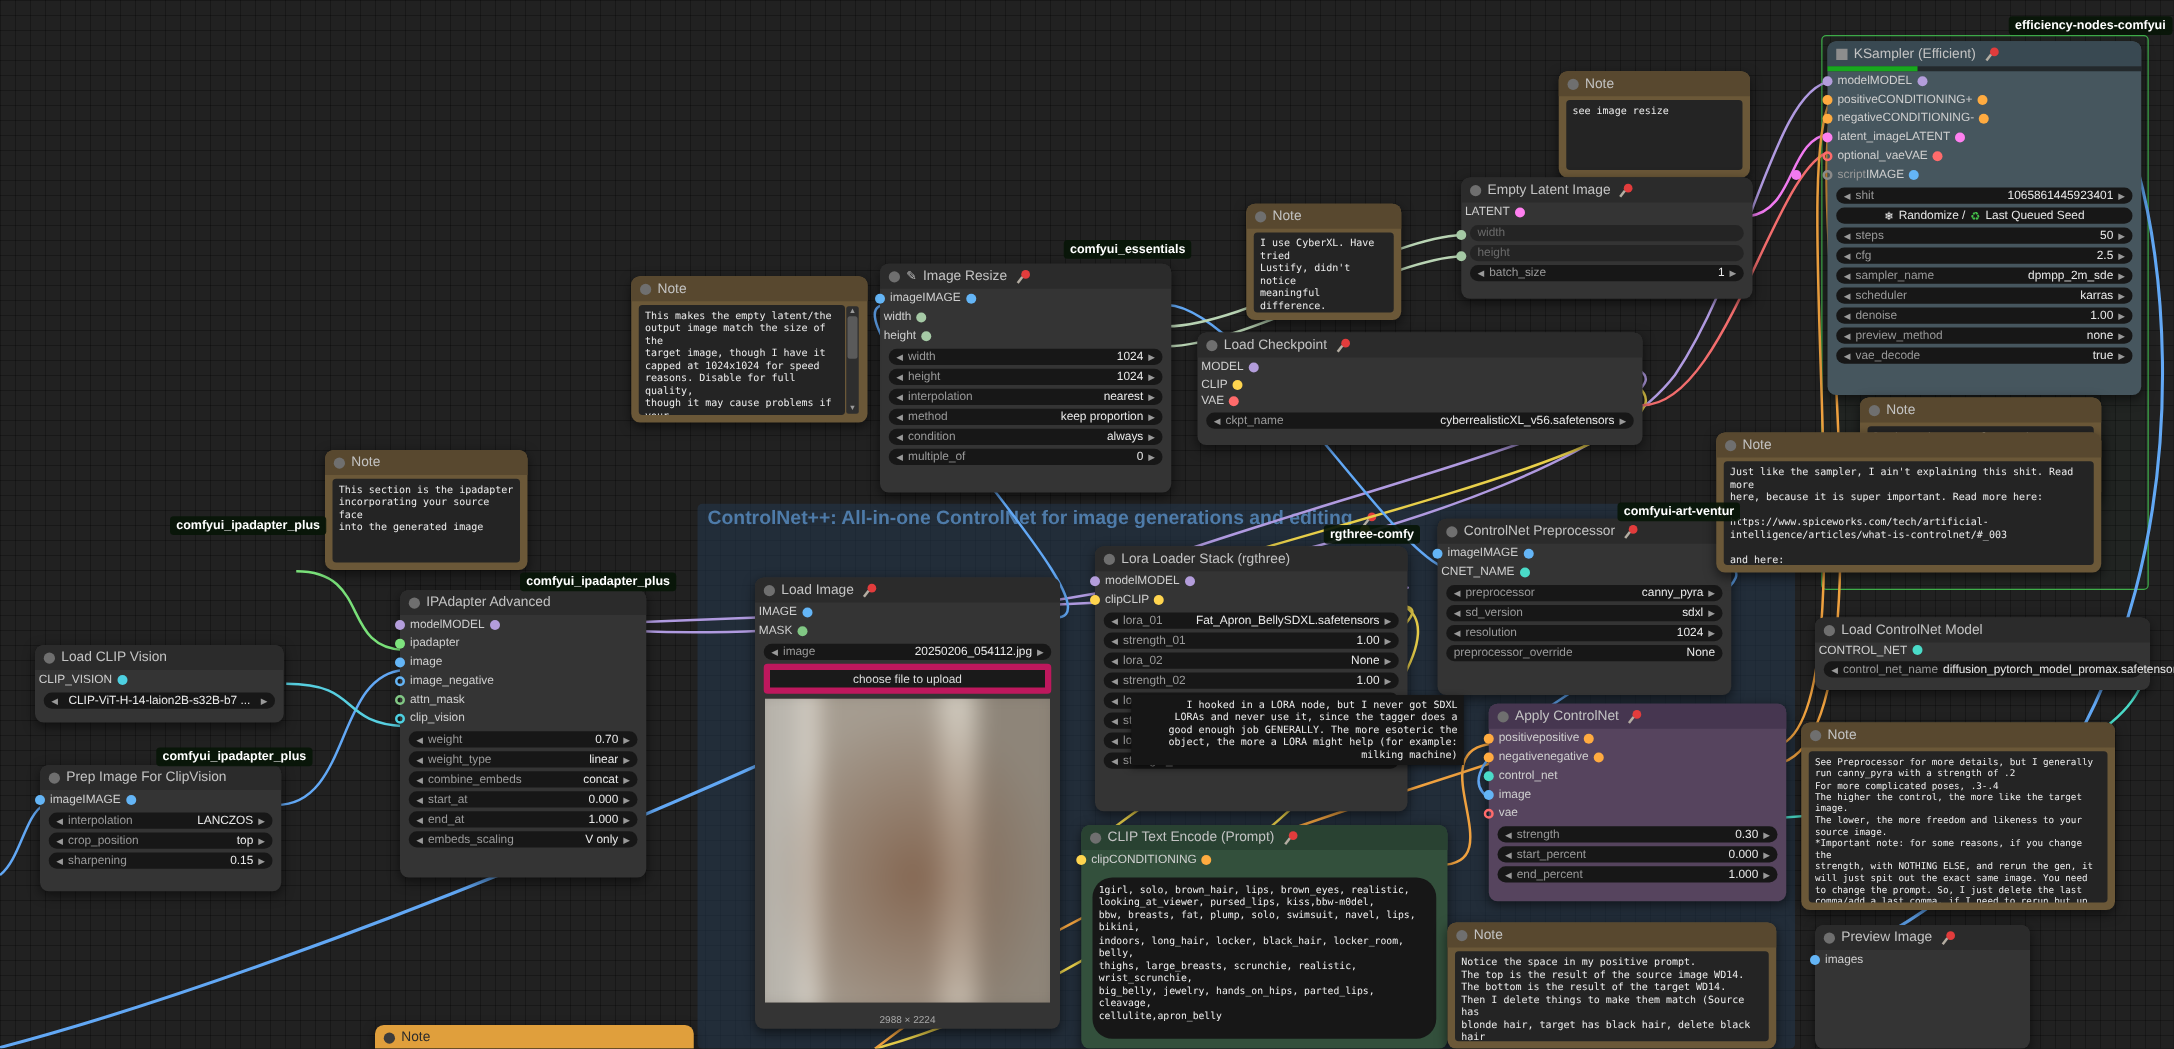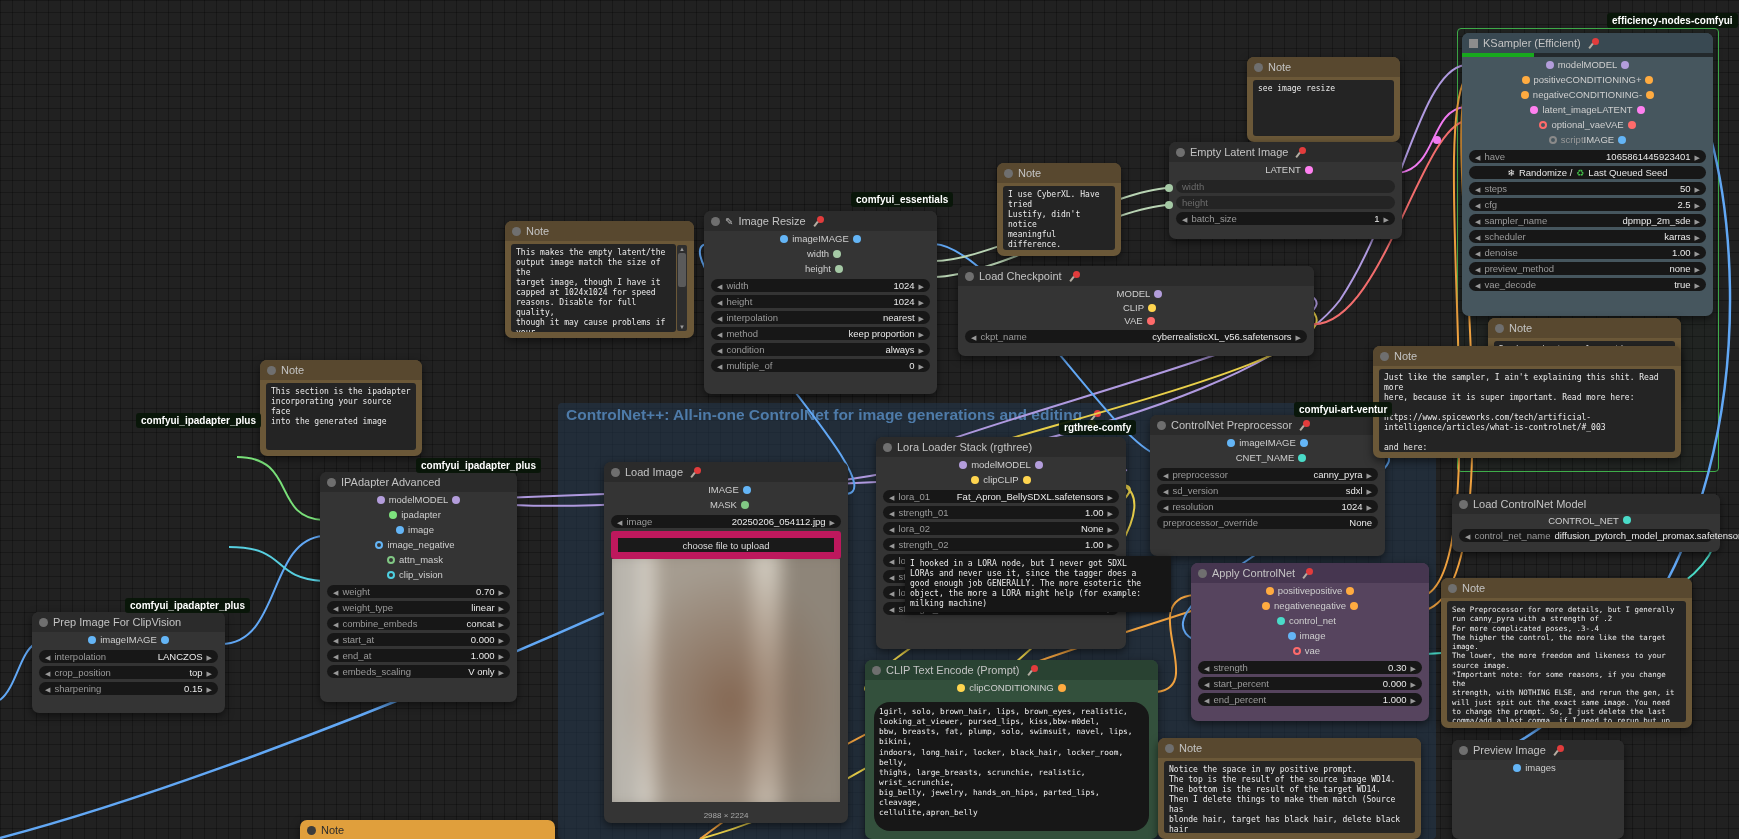--- a/index.html
+++ b/index.html
@@ -16,21 +16,21 @@
   .badge{position:absolute;z-index:6;background:rgba(8,22,8,.92);color:#fff;font-weight:bold;font-size:10px;padding:2px 5px;border-radius:3px;white-space:nowrap;}
   .node{position:absolute;z-index:4;border-radius:7px;background:#343434;box-shadow:0 3px 9px rgba(0,0,0,.55);font-size:9.5px;color:#cfcfcf;}
   .nhead{height:20px;display:flex;align-items:center;gap:5px;padding:0 7px;border-radius:7px 7px 0 0;color:#c3c3c3;font-size:11px;white-space:nowrap;}
   .hd{background:#2b2b2b;}
   .hdot{width:9px;height:9px;border-radius:50%;background:#6f6f6f;flex:none;}
   .hsq{width:9px;height:9px;background:#8d8d8d;flex:none;}
   .pin{position:relative;width:11px;height:11px;flex:none;margin-left:2px;}
   .pin::before{content:"";position:absolute;top:0;right:0;width:7px;height:7px;border-radius:50%;background:#e23c3c;}
   .pin::after{content:"";position:absolute;bottom:0;left:2px;width:2px;height:6px;background:#b4ada2;transform:rotate(38deg);}
   .pencil{color:#bdbdbd;font-size:10px;}
-  .srow{display:flex;align-items:center;justify-content:center;height:15px;padding:0 3px;}
+  .srow{display:flex;align-items:center;justify-content:flex-start;height:15px;padding:0 3px;}
   .sin,.sout{display:flex;align-items:center;gap:4px;color:#cfcfcf;}
   .dot{width:8px;height:8px;border-radius:50%;flex:none;}
   .sin .dot{margin-left:-7px;}
   .sout .dot{margin-right:-7px;}
   .hollow{background:transparent !important;border:2px solid #888;box-sizing:border-box;}
   .c-model{background:#b39ddb;}
   .c-cond{background:#ffab40;}
   .c-lat{background:#ff80f0;}
   .c-vae{background:#ff6b6b;} .b-vae{border-color:#ff6b6b;}
   .c-img{background:#64b5f6;} .b-img{border-color:#64b5f6;}
@@ -41,21 +41,21 @@
   .c-cn{background:#4adbc8;}
   .c-int{background:#a5c9a5;}
   .b-script{border-color:#8a8a8a;}
   .wrow{display:flex;align-items:center;height:13px;margin:3px 7px;padding:0 6px;background:#171717;border-radius:8px;color:#9a9a9a;gap:4px;}
   .wrow .val{margin-left:auto;color:#eaeaea;}
   .wrow.dis{background:#242424;color:#6b6b6b;}
   .wrow.center .val{margin:0 auto;}
   .arrL::before{content:"◀";font-size:7px;color:#999;}
   .arrR::before{content:"▶";font-size:7px;color:#999;}
   .btnrow{display:flex;align-items:center;justify-content:center;height:13px;margin:3px 7px;background:#171717;border-radius:8px;color:#e8e8e8;gap:4px;}
-  .uplbtn{display:flex;align-items:center;justify-content:center;height:14px;margin:3px 7px;background:#1a1a1a;border:7px solid #be185d;border-radius:3px;color:#dcdcdc;text-align:right;}
+  .uplbtn{display:flex;align-items:center;justify-content:center;height:14px;margin:3px 7px;background:#1a1a1a;border:5px solid #be185d;border-radius:3px;color:#dcdcdc;text-align:right;}
   .note{background:#6b5838;}
   .note .nhead{background:#58482f;}
   .nbody{position:absolute;left:6px;right:6px;top:23px;bottom:6px;background:#242424;border-radius:3px;padding:4px 5px;font-family:"DejaVu Sans Mono",monospace;font-size:8px;line-height:1.25;color:#ececec;white-space:pre-wrap;overflow:hidden;}
   .sbar{position:absolute;right:7px;top:24px;bottom:7px;width:10px;background:#2e2e2e;border-radius:2px;display:flex;flex-direction:column;align-items:center;z-index:2;}
   .sarr{font-size:6px;color:#9a9a9a;line-height:8px;}
   .sthumb{width:8px;height:34px;background:#5a5a5a;border-radius:2px;}
   .spacer{flex:1;}
   .tooltip{position:absolute;z-index:9;background:#161616;box-shadow:0 2px 6px rgba(0,0,0,.6);padding:3px 5px;font-family:"DejaVu Sans Mono",monospace;font-size:8px;line-height:1.25;color:#ececec;white-space:pre-wrap;}
   .prompt{position:absolute;left:9px;right:9px;top:42px;bottom:8px;background:#171717;border-radius:16px;padding:5px;font-family:"DejaVu Sans Mono",monospace;font-size:7.8px;line-height:1.3;color:#f0f0f0;white-space:pre-wrap;overflow:hidden;}
   .pbarwrap{height:4px;background:#23292c;margin:0;}
@@ -189,21 +189,21 @@
           <i class="dot hollow b-script"></i>
           <span style="color:#9a9a9a">script</span>
         </span>
         <span class="sout">
           <span>IMAGE</span>
           <i class="dot c-img"></i>
         </span>
       </div>
     <div class="wrow">
         <span class="arrL"></span>
-        <span>have</span>
+        <span>shit</span>
         <span class="val">1065861445923401</span>
         <span class="arrR"></span>
       </div>
     <div class="btnrow">
         <span class="rnd-ic">❄</span>
         <span>Randomize /</span>
         <span class="rec-ic">♻</span>
         <span>Last Queued Seed</span>
       </div>
     <div class="wrow">
@@ -453,20 +453,38 @@
     <div class="nhead">
         <span class="hdot"></span>
         <span>Note</span>
       </div>
     <div class="nbody">This section is the ipadapter
 incorporating your source face
 into the generated image</div>
   </div>
 
 
+  <div class="node" style="left:28px;top:516px;width:199px;height:62px;">
+    <div class="nhead hd">
+        <span class="hdot"></span>
+        <span>Load CLIP Vision</span>
+      </div>
+    <div class="srow">
+        <span class="sin"></span>
+        <span class="sout">
+          <span>CLIP_VISION</span>
+          <i class="dot c-cv"></i>
+        </span>
+      </div>
+    <div class="wrow center">
+        <span class="arrL"></span>
+        <span class="val">CLIP-ViT-H-14-laion2B-s32B-b7 ...</span>
+        <span class="arrR"></span>
+      </div>
+  </div>
 
   <div class="node" style="left:32px;top:612px;width:193px;height:101px;">
     <div class="nhead hd">
         <span class="hdot"></span>
         <span>Prep Image For ClipVision</span>
       </div>
     <div class="srow">
         <span class="sin">
           <i class="dot c-img"></i>
           <span>image</span>
@@ -680,21 +698,21 @@
         <span class="arrR"></span>
       </div>
     <div class="wrow">
         <span class="arrL"></span>
         <span>strength_04</span>
         <span class="val">1.00</span>
         <span class="arrR"></span>
       </div>
   </div>
 
-  <div class="tooltip" style="left:905px;top:556px;width:256px;">I hooked in a LORA node, but I never got SDXL
+  <div class="tooltip" style="left:905px;top:556px;width:256px;text-align:right;">I hooked in a LORA node, but I never got SDXL
 LORAs and never use it, since the tagger does a
 good enough job GENERALLY. The more esoteric the
 object, the more a LORA might help (for example:
 milking machine)</div>
 
   <div class="node" style="left:865px;top:660px;width:293px;height:179px;background:#33503c;">
     <div class="nhead" style="background:#294232;">
         <span class="hdot"></span>
         <span>CLIP Text Encode (Prompt)</span>
         <span class="pin"></span>

